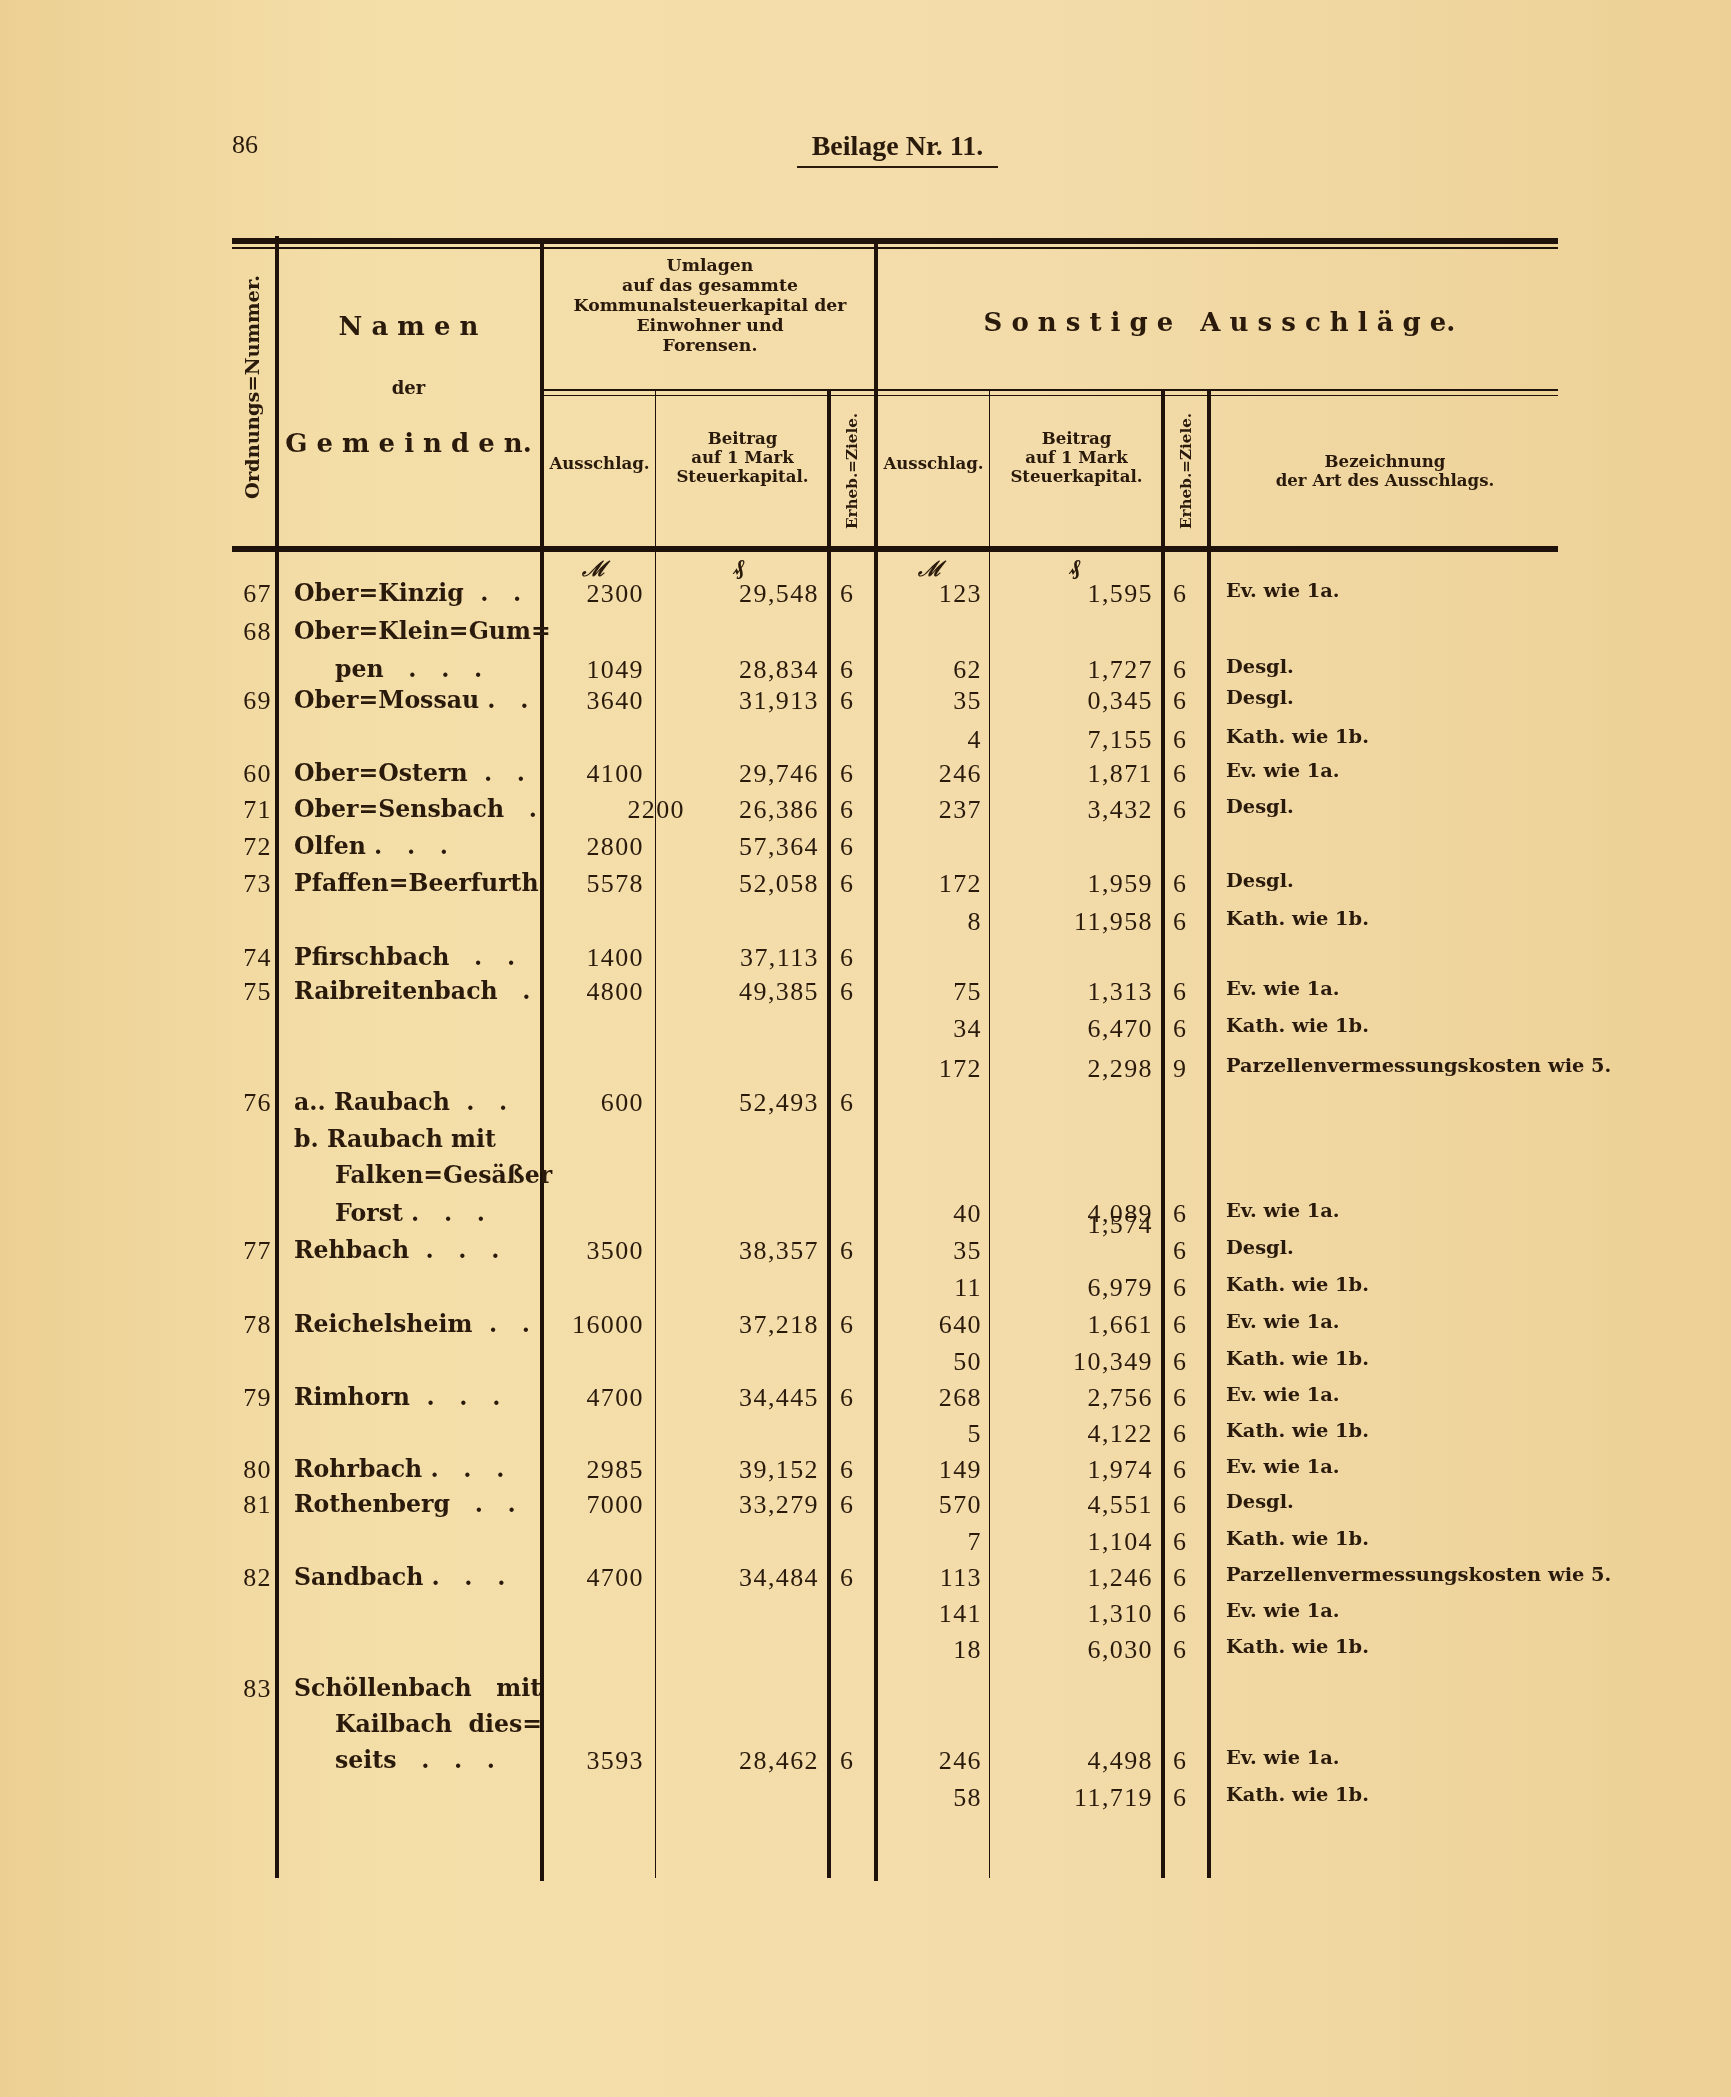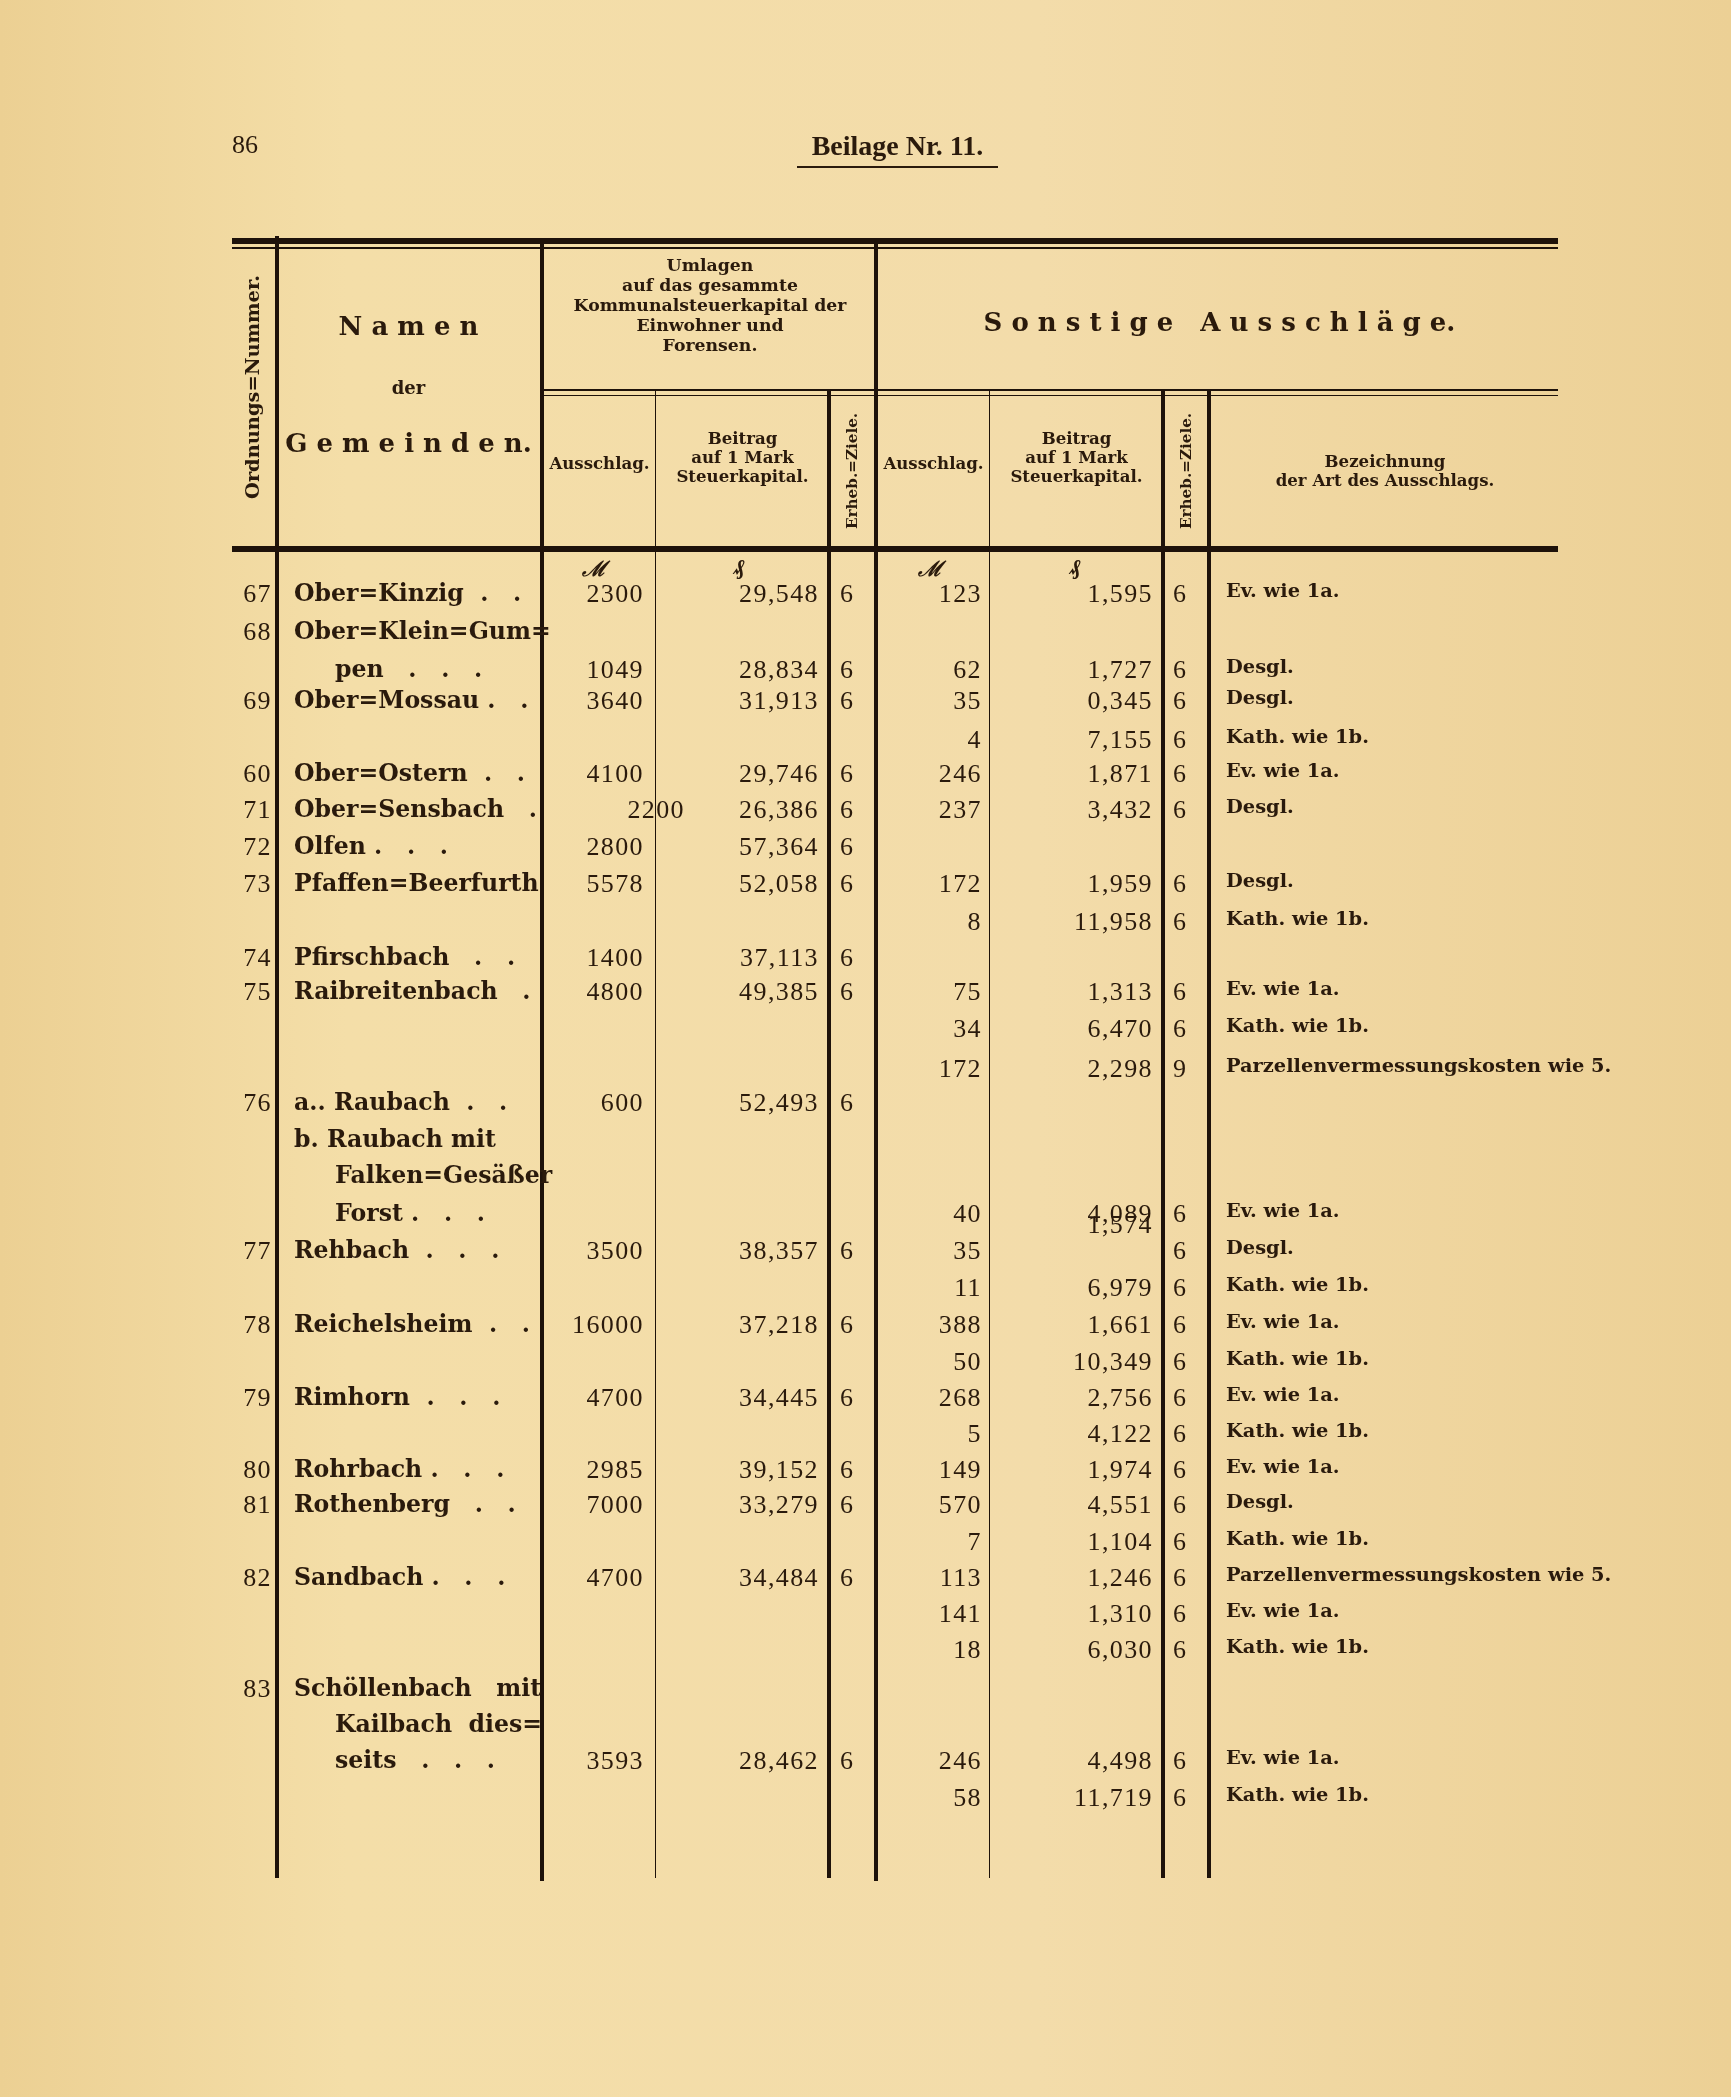--- a/index.html
+++ b/index.html
@@ -306,21 +306,21 @@
       <div class="cell num" style="left: 992px; width: 161px; top: 1273px;">6,979</div>
       <div class="cell" style="left: 1173px; width: 28px; top: 1273px;">6</div>
       <div class="cell desc" style="left: 1226px; width: 332px; top: 1273px;">Kath. wie 1b.</div>
     </div>
     <div>
       <div class="cell num" style="left: 229px; width: 43px; top: 1310px;">78</div>
       <div class="cell name" style="left: 294px; width: 242px; top: 1310px; white-space: pre;">Reichelsheim  .   .</div>
       <div class="cell num" style="left: 544px; width: 100px; top: 1310px;">16000</div>
       <div class="cell num" style="left: 658px; width: 161px; top: 1310px;">37,218</div>
       <div class="cell" style="left: 840px; width: 28px; top: 1310px;">6</div>
-      <div class="cell num" style="left: 878px; width: 104px; top: 1310px;">388</div>
+      <div class="cell num" style="left: 878px; width: 104px; top: 1310px;">640</div>
       <div class="cell num" style="left: 992px; width: 161px; top: 1310px;">1,661</div>
       <div class="cell" style="left: 1173px; width: 28px; top: 1310px;">6</div>
       <div class="cell desc" style="left: 1226px; width: 332px; top: 1310px;">Ev. wie 1a.</div>
     </div>
     <div>
       <div class="cell num" style="left: 229px; width: 43px; top: 1347px;"></div>
       <div class="cell name" style="left: 294px; width: 242px; top: 1347px; white-space: pre;"></div>
       <div class="cell num" style="left: 544px; width: 100px; top: 1347px;"></div>
       <div class="cell num" style="left: 658px; width: 161px; top: 1347px;"></div>
       <div class="cell" style="left: 840px; width: 28px; top: 1347px;"></div>

